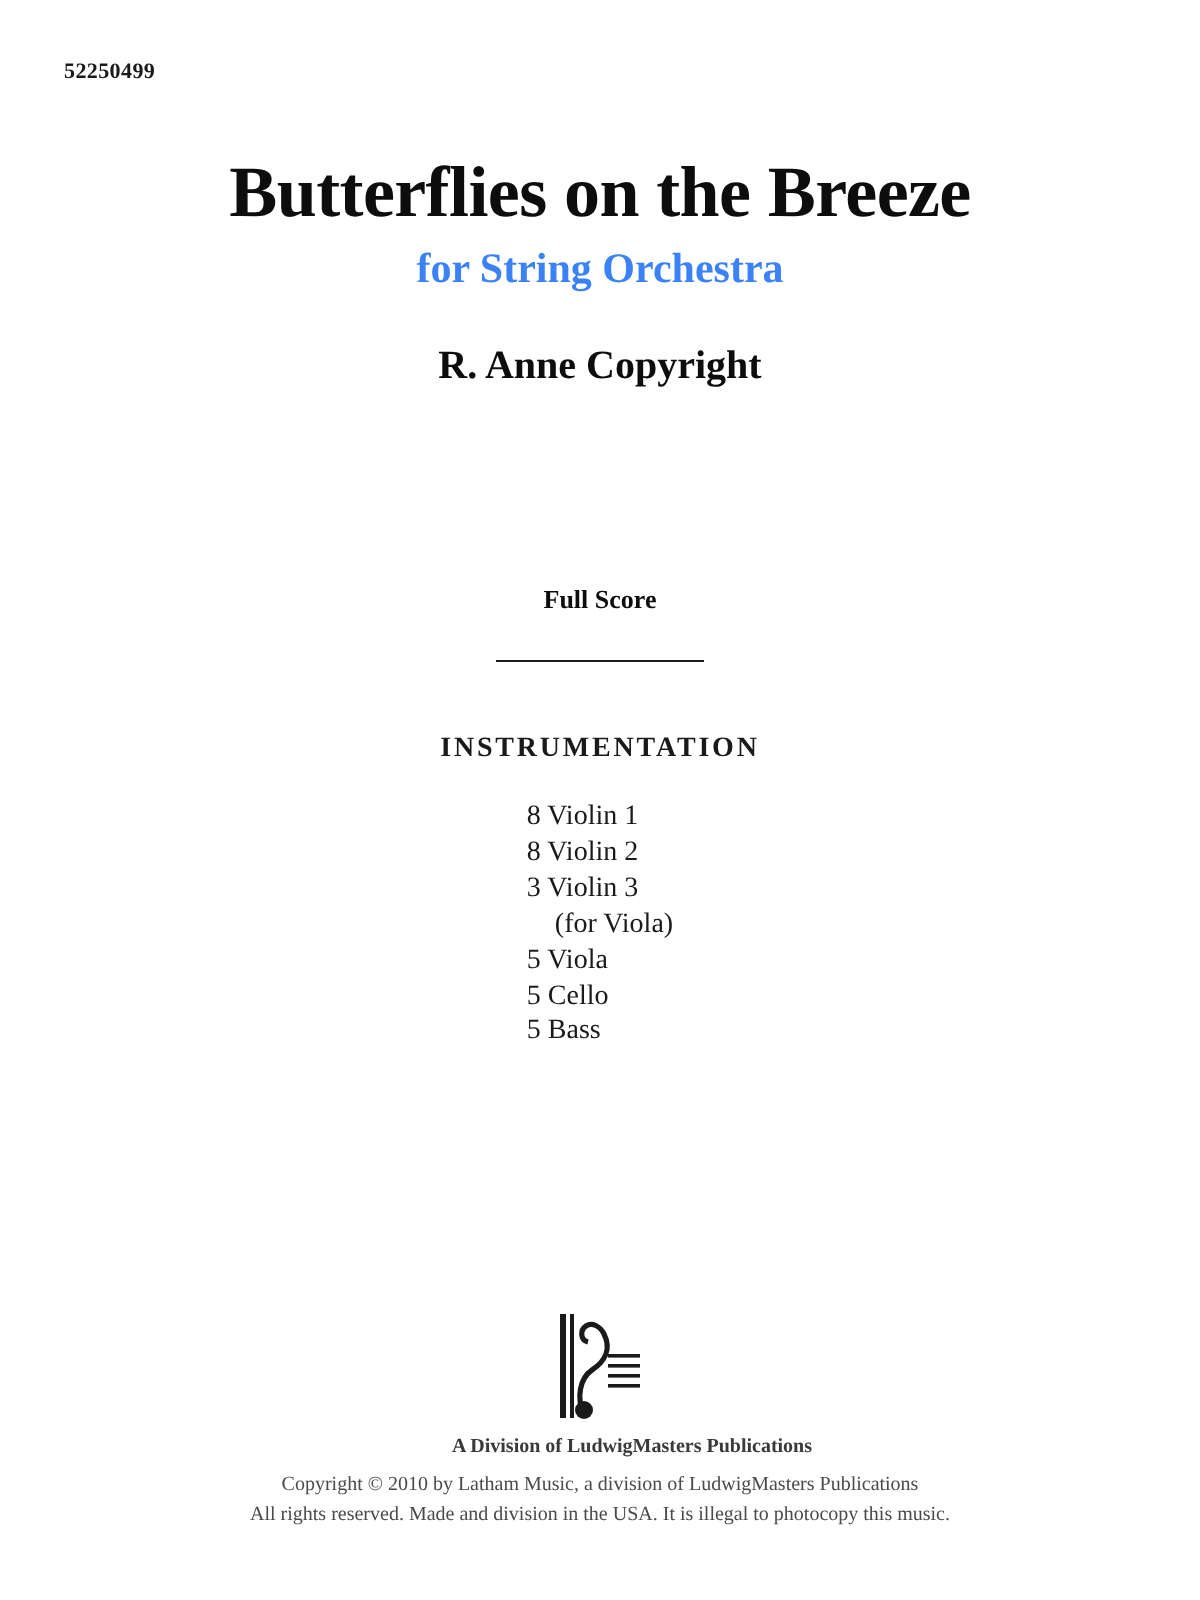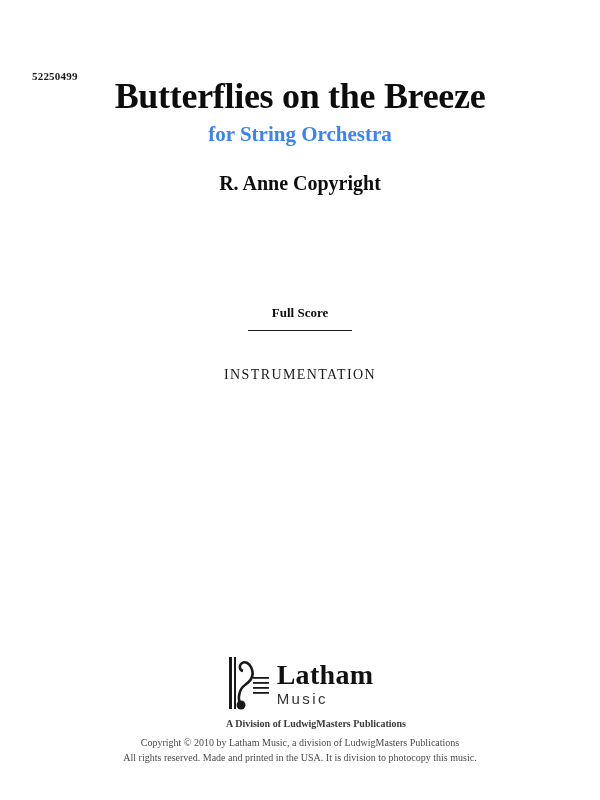--- a/index.html
+++ b/index.html
@@ -22,21 +22,20 @@
   }
   .catalog-number {
     position: absolute;
     top: 30px;
     left: 32px;
     font-family: "Liberation Serif", serif;
     font-size: 11px;
     font-weight: bold;
     letter-spacing: 0.2px;
     color: #1a1a1a;
-    margin-top: 40px;
   }
   .title-block {
     position: absolute;
     top: 78px;
     left: 0;
     width: 100%;
     text-align: center;
   }
   .main-title {
     font-family: "Liberation Serif", serif;
@@ -67,41 +66,41 @@
   .score-type {
     position: absolute;
     top: 292px;
     left: 0;
     width: 100%;
     text-align: center;
     font-family: "Liberation Serif", serif;
     font-size: 13px;
     font-weight: bold;
     color: #0d0d0d;
-    margin-top: 13px;
   }
   .divider {
     position: absolute;
     top: 330px;
     left: 50%;
     transform: translateX(-50%);
     width: 104px;
     height: 1px;
     background: #1a1a1a;
   }
   .instrumentation-heading {
     position: absolute;
     top: 367px;
     left: 0;
     width: 100%;
     text-align: center;
     font-family: "Liberation Serif", serif;
     font-size: 14px;
     letter-spacing: 1.4px;
     color: #1a1a1a;
+    font-weight: bold;
   }
   .instrument-list {
     position: absolute;
     top: 400px;
     left: 50%;
     transform: translateX(-50%);
     text-align: left;
     font-family: "Liberation Serif", serif;
     font-size: 14px;
     line-height: 1.28;
@@ -187,40 +186,45 @@
   </div>
 
   <div class="composer">R. Anne Copyright</div>
 
   <div class="score-type">Full Score</div>
 
   <div class="divider"></div>
 
   <div class="instrumentation-heading">INSTRUMENTATION</div>
 
+  <div class="instrument-list">
+    <div class="instrument-line">8 Violin 1</div>
+    <div class="instrument-line">8 Violin 2</div>
+    <div class="instrument-line">3 Violin 3</div>
+    <div class="instrument-line indented">(for Viola)</div>
+    <div class="instrument-line">5 Viola</div>
+    <div class="instrument-line">5 Cello</div>
+    <div class="instrument-line">5 Bass</div>
+  </div>
 
   <div class="logo-block">
     <div class="logo-inner">
       <svg class="logo-mark" viewBox="0 0 44 56">
         <rect x="2" y="2" width="3" height="52" fill="#1a1a1a"></rect>
         <rect x="7" y="2" width="2" height="52" fill="#1a1a1a"></rect>
         <path d="M14 52 C10 44, 12 34, 18 30 C24 26, 28 20, 24 12 C22 8, 18 6, 15 8 C12 10, 12 15, 16 16" fill="none" stroke="#1a1a1a" stroke-width="2.6"></path>
         <circle cx="14" cy="50" r="4.5" fill="#1a1a1a"></circle>
         <rect x="26" y="22" width="16" height="1.8" fill="#1a1a1a"></rect>
         <rect x="26" y="27" width="16" height="1.8" fill="#1a1a1a"></rect>
         <rect x="26" y="32" width="16" height="1.8" fill="#1a1a1a"></rect>
         <rect x="26" y="37" width="16" height="1.8" fill="#1a1a1a"></rect>
       </svg>
-      <div class="logo-text">
-        <div class="logo-latham">Latham</div>
-        <div class="logo-music">Music</div>
-      </div>
     </div>
   </div>
 
   <div class="division-line">A Division of LudwigMasters Publications</div>
 
   <div class="copyright">
     <div>Copyright © 2010 by Latham Music, a division of LudwigMasters Publications</div>
-    <div>All rights reserved. Made and printed in the USA. It is division to photocopy this music.</div>
+    <div>All rights reserved. Made and division in the USA. It is illegal to photocopy this music.</div>
   </div>
 
 </div>
 
 </body></html>

